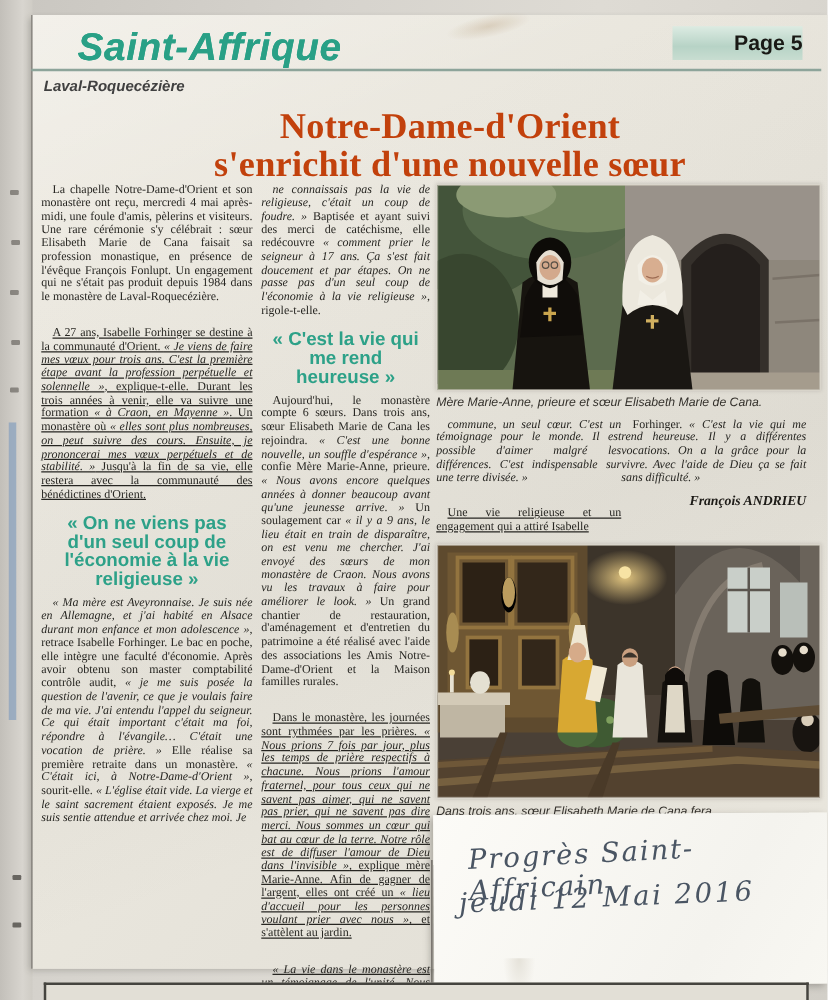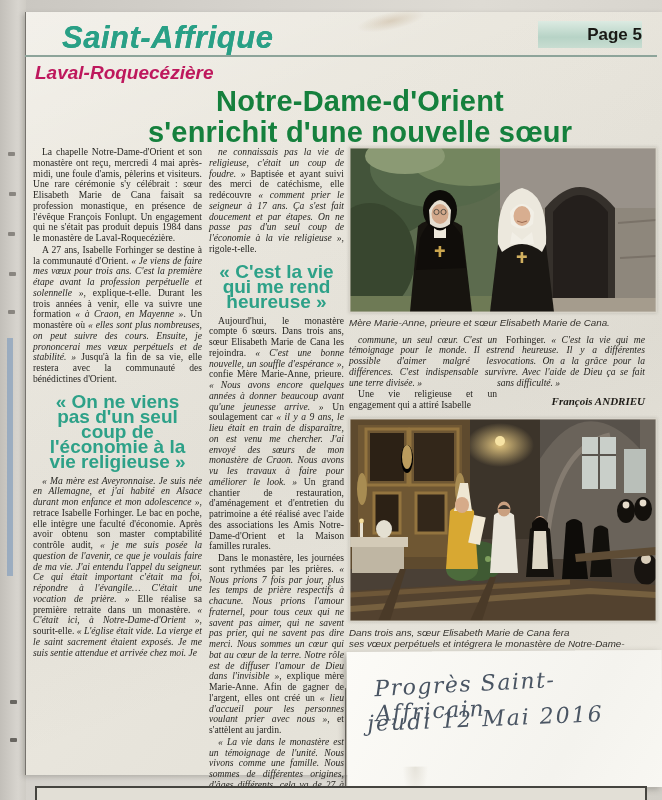--- a/index.html
+++ b/index.html
@@ -29,36 +29,36 @@
        font-family:"Liberation Sans",sans-serif;font-weight:700;font-style:italic;
        font-size:31px;letter-spacing:.5px;color:#29a086;
        text-shadow:0 0 .4px #29a086;}
   .page-band{position:absolute;left:538px;top:21px;width:104px;height:27px;
        background:linear-gradient(180deg,#dcebe2,#b7d3c6 60%,#c8ddd1);
        display:flex;align-items:center;justify-content:flex-end;}
   .page-band span{font-family:"Liberation Sans",sans-serif;font-weight:700;font-size:17px;color:#191915;}
   .header-rule{position:absolute;left:25px;top:55px;width:632px;height:2px;background:#8da49a;}
   .kicker{position:absolute;left:35px;top:62px;
        font-family:"Liberation Sans",sans-serif;font-weight:700;font-style:italic;
-       font-size:19px;color:#be185d;text-align:center;}
+       font-size:12px;color:#404040;text-align:center;}
   .headline{position:absolute;left:60px;top:86px;width:600px;text-align:center;
-       font-family:Liberation Sans, sans-serif;font-weight:700;color:#15803d;
+       font-family:Liberation Serif, serif;font-weight:700;color:#c2410c;
        font-size:29px;line-height:31px;letter-spacing:.2px;}
 
   
   .bodycol{position:absolute;top:147px;font-size:9.6px;line-height:10.75px;
        text-align:justify;color:#272622;}
   .col1{left:33px;width:169px;}
   .col2{left:209px;width:135px;}
   .col3{left:349px;width:308px;text-align:left;}
   .bodycol p{margin:0;text-indent:9px;}
-  .bodycol p+p{margin-top:1px;}
+  .bodycol p+p{margin-top:18px;text-decoration:underline;}
   .it{font-style:italic;}
   .subhead{font-family:"Liberation Sans",sans-serif;font-weight:700;
-       color:#2da188;font-size:19px;line-height:15px;text-align:center;
+       color:#2da188;font-size:15px;line-height:15px;text-align:center;
        margin:9px 4px 7px 4px;}
 
   
   .photo-frame{margin:0;padding:0;line-height:0;border:1px solid #d8d4ca;
        box-shadow:0 0 3px rgba(90,85,75,.25);}
   .caption{font-family:"Liberation Sans",sans-serif;font-style:italic;
        font-size:9.8px;line-height:11.5px;color:#33302b;text-align:left;margin:4px 0 6px 0;}
   .subcols{display:flex;margin-top:2px;}
   .subcol{width:148px;text-align:justify;}
   .byline{font-weight:700;font-style:italic;font-size:11px;text-align:right;margin-top:8px;color:#1d1b17;}

